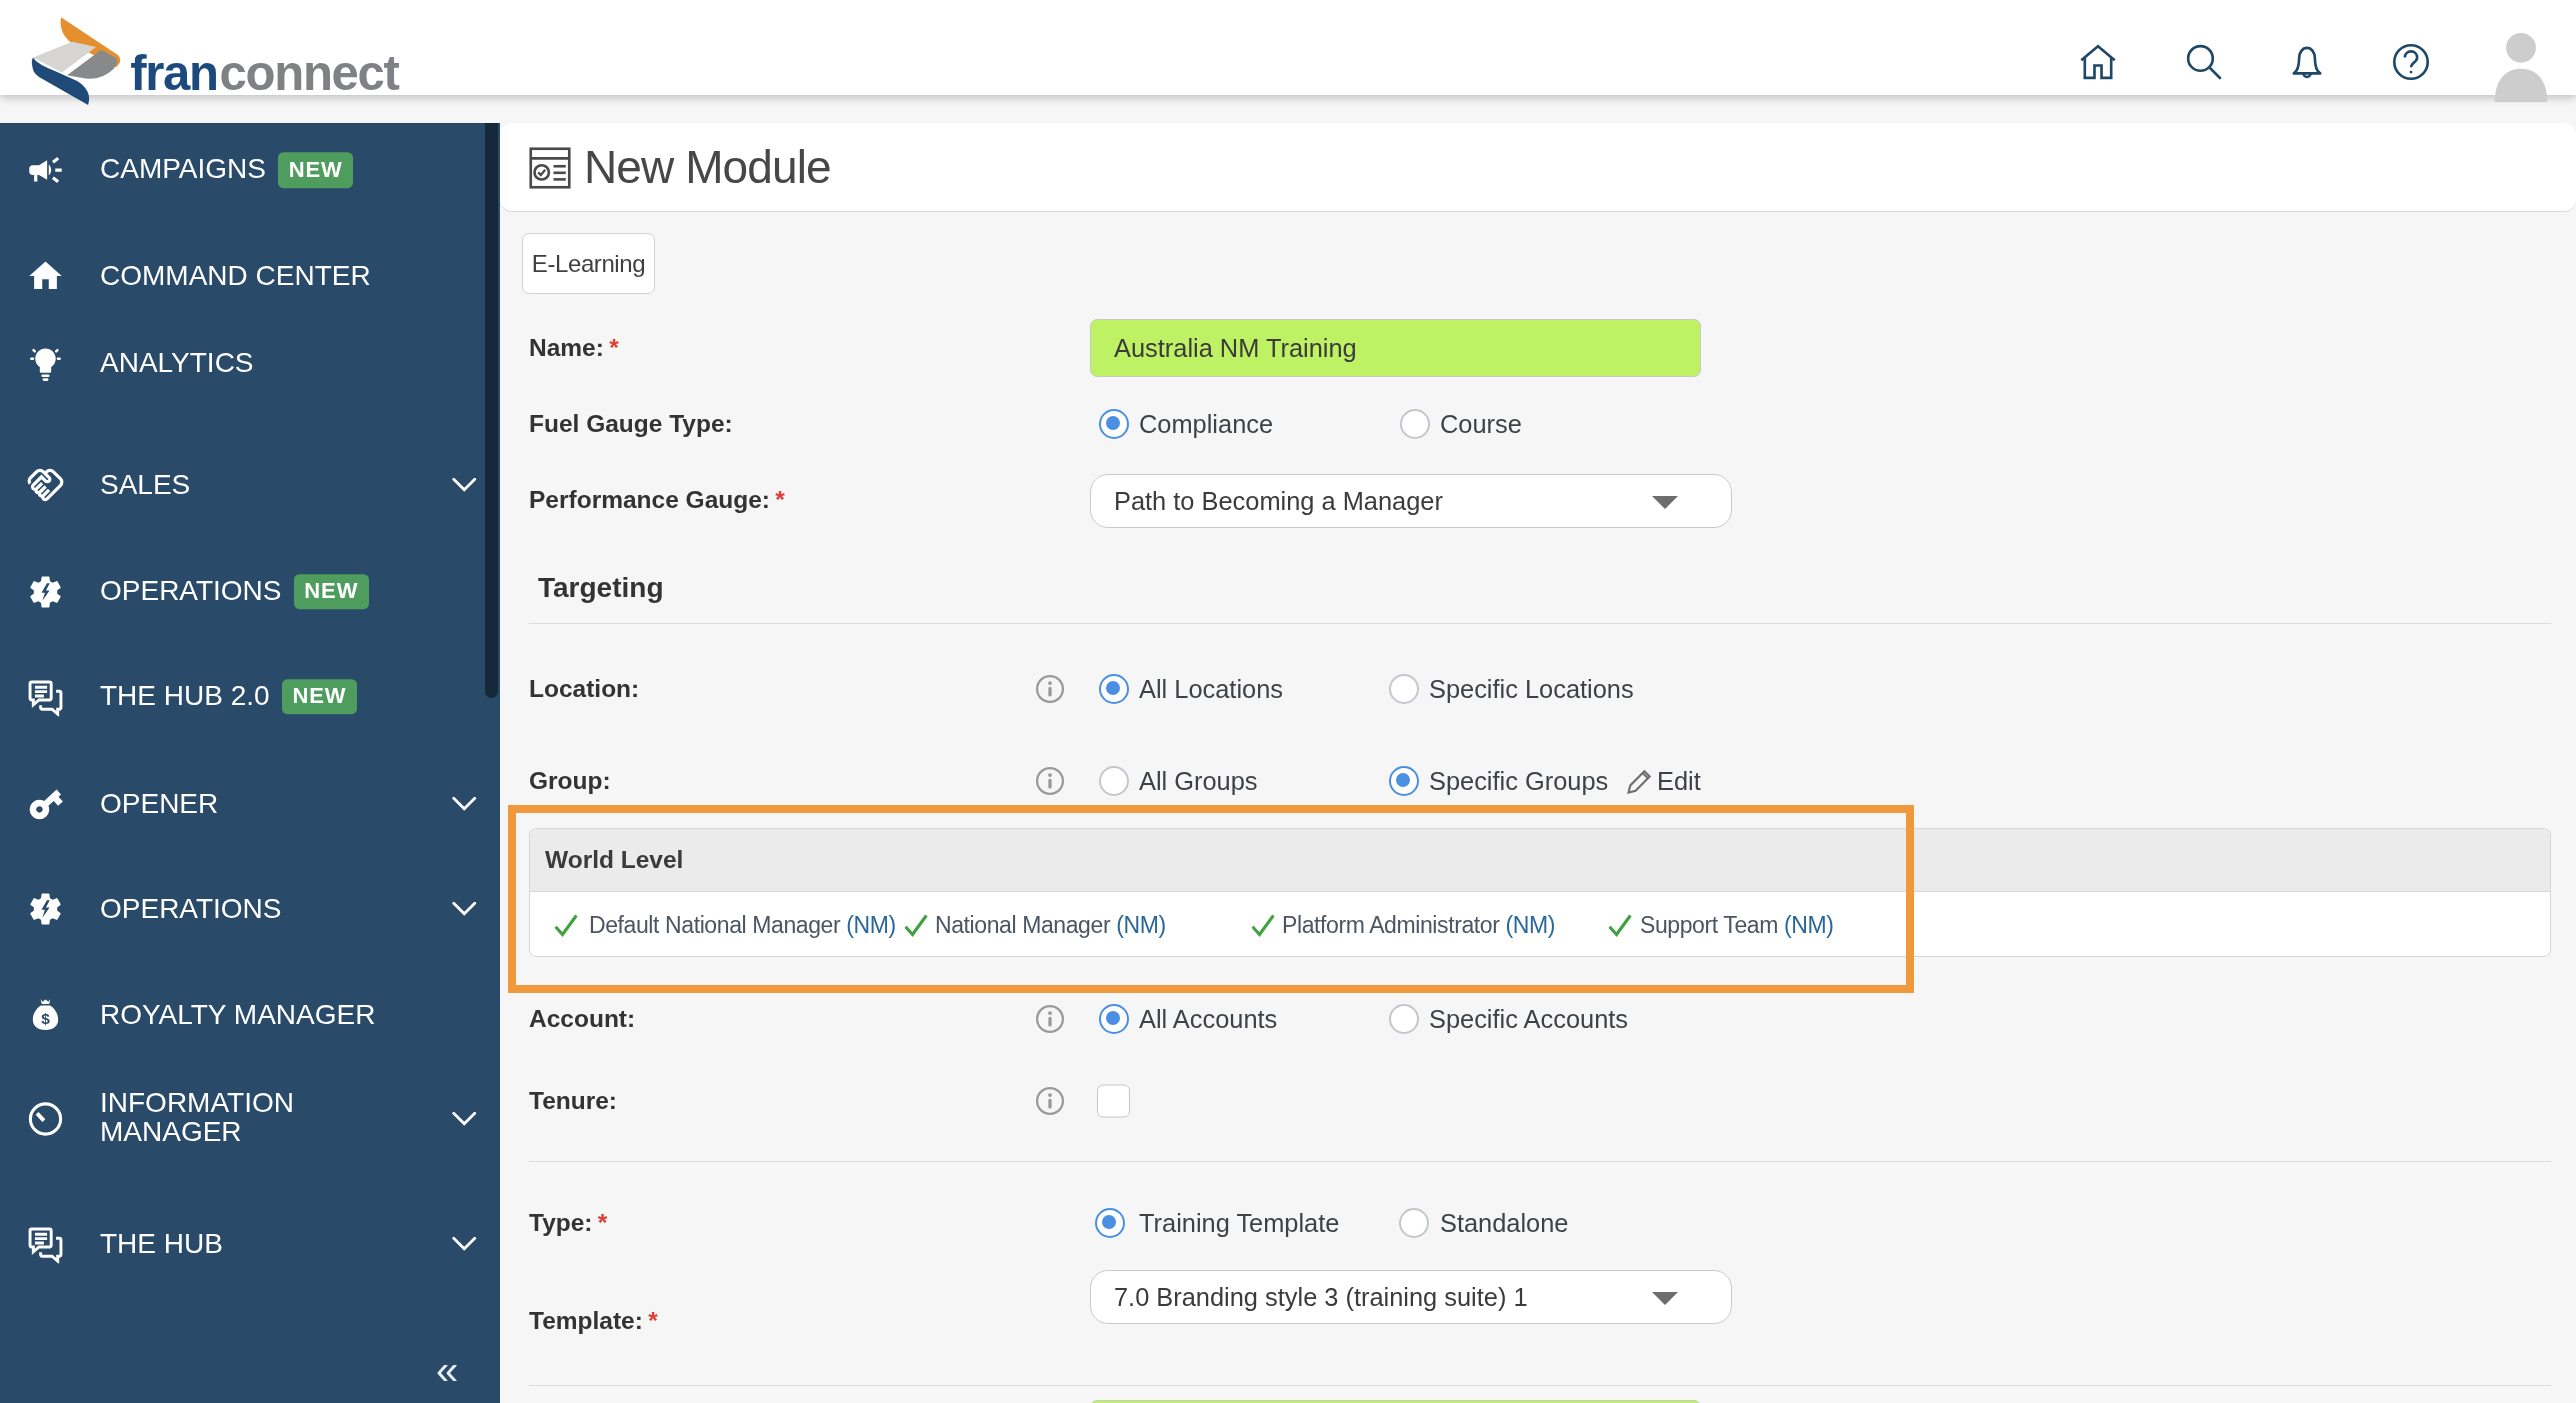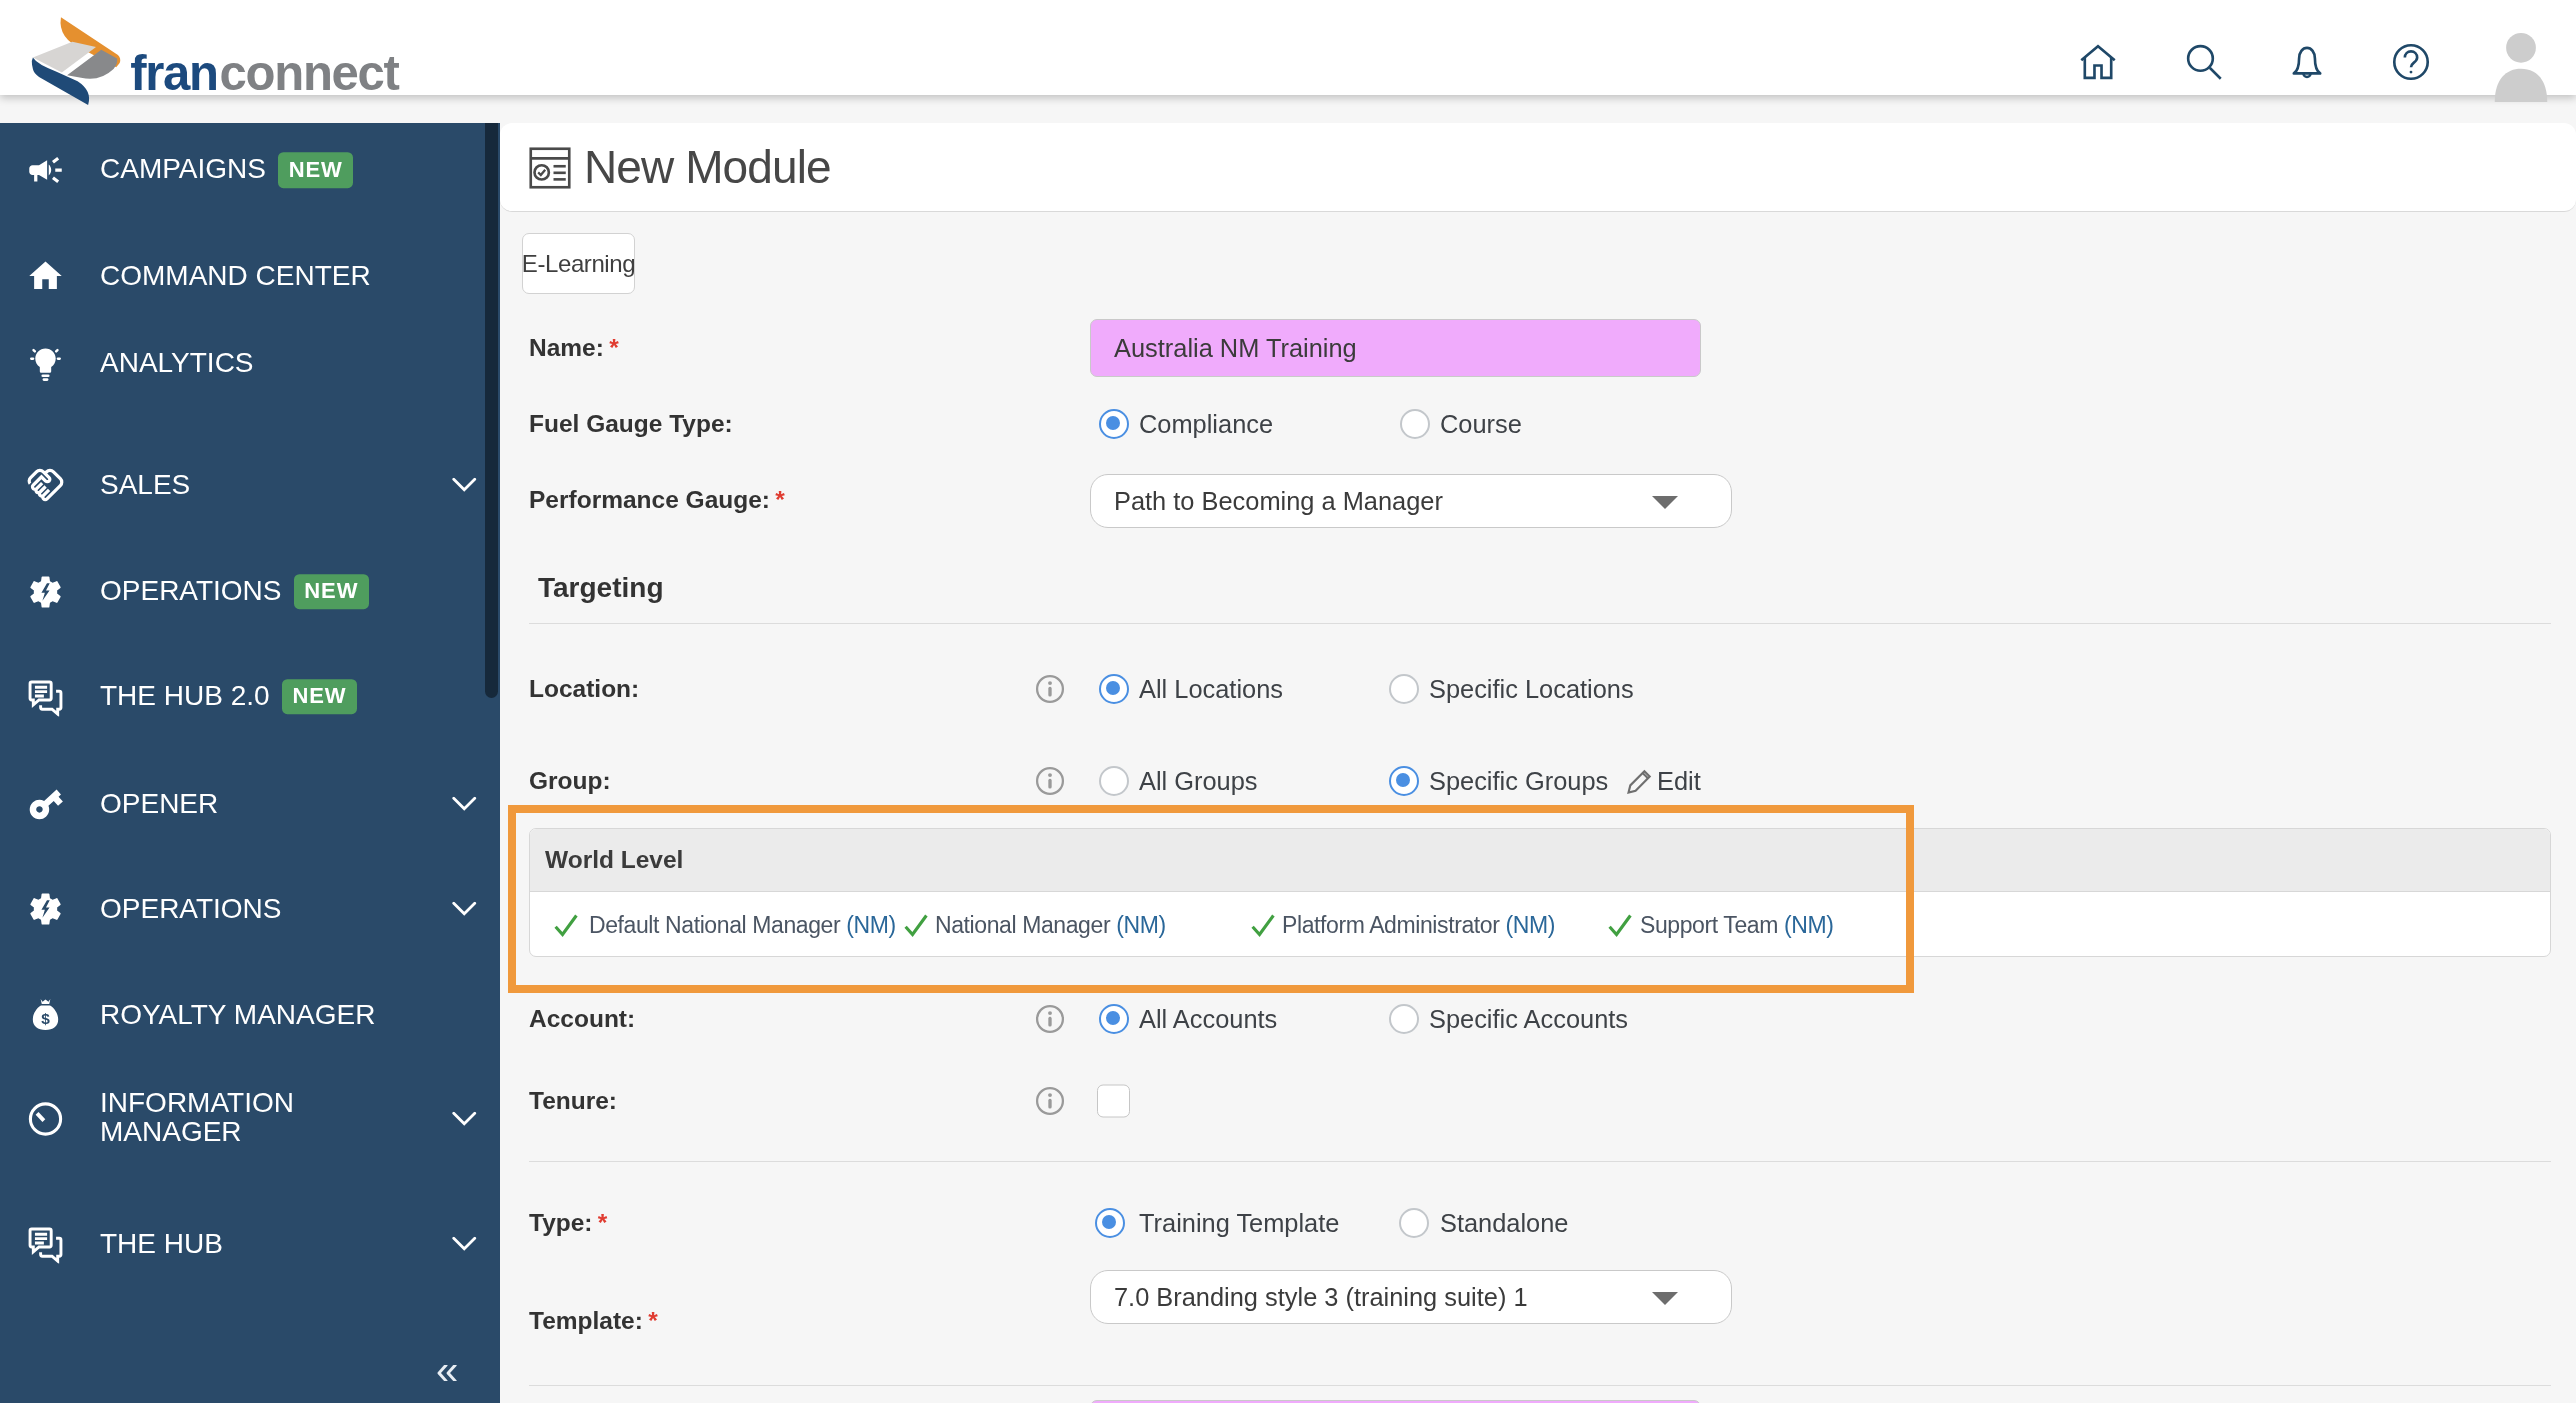--- a/index.html
+++ b/index.html
@@ -18,28 +18,28 @@
   .mitem { position:absolute; left:0; width:485px; }
   .mico { position:absolute; left:26px; top:50%; transform:translateY(-50%); width:39px; height:39px; }
   .mtext { position:absolute; left:100px; top:50%; transform:translateY(-50%); font-size:28px; color:#fff; letter-spacing:0px; white-space:nowrap; }
   .badge { display:inline-block; margin-left:12.3px; background:#4F9D5E; color:#fff; font-weight:bold; font-size:22px; letter-spacing:0.9px; padding:4.4px 10.5px 5.3px; border-radius:5.3px; vertical-align:1.8px; }
   .chev { position:absolute; left:452px; top:50%; transform:translateY(-50%); }
 
   
   #main { position:absolute; left:500px; top:123px; width:2076px; height:1281px; background:#f6f6f6; }
   #titleband { position:absolute; left:0; top:0; width:2076px; height:89px; background:#fff; border-bottom:0.9px solid #d9d9d9;border-radius:12px; }
   #titletext { position:absolute; left:84px; top:50%; transform:translateY(-50%); font-size:46px; color:#474747; letter-spacing:-0.9px; }
-  #tab { position:absolute; left:22px; top:110px; width:113px; height:61px; background:#fff; border:1.8px solid #d2d2d2; border-radius:7px; }
+  #tab { position:absolute; left:22px; top:110px; width:133px; height:61px; background:#fff; border:1.8px solid #d2d2d2; border-radius:7px; }
   #tab span { position:absolute; left:50%; top:50%; transform:translate(-50%,-50%); font-size:24px; letter-spacing:-0.4px; color:#3f3f3f; white-space:nowrap; }
 
   .label { position:absolute; left:29px; transform:translateY(-50%); font-size:24.5px; font-weight:bold; color:#333; white-space:nowrap; }
   .req { color:#e03c31; margin-left:5.3px; }
   .rtext { position:absolute; transform:translateY(-50%); font-size:25.4px; color:#3e4247; white-space:nowrap; }
 
-  .input { position:absolute; left:590px; width:611px; height:58px; background:#f0abfc; border:1.8px solid #c9c9c9; border-radius:7px; }
+  .input { position:absolute; left:590px; width:611px; height:58px; background:#bef264; border:1.8px solid #c9c9c9; border-radius:7px; }
   .input span { position:absolute; left:23px; top:50%; transform:translateY(-50%); font-size:25.4px; color:#3b3b3b; white-space:nowrap; }
   .select { position:absolute; left:590px; width:642px; height:54px; background:#fff; border:1.8px solid #c9c9c9; border-radius:18px; }
   .select span { position:absolute; left:23px; top:50%; transform:translateY(-50%); font-size:25.4px; color:#3b3b3b; white-space:nowrap; }
   .select i { position:absolute; right:53px; top:50%; margin-top:-5.3px; width:0; height:0; border-left:13px solid transparent; border-right:13px solid transparent; border-top:13px solid #6d6d6d; }
 
   .radio { position:absolute; width:30px; height:30px; border-radius:50%; background:#fff; border:2.6px solid #c3c7cb; transform:translate(-50%,-50%); }
   .radio.sel { border-color:#4a8fe2; }
   .radio.sel::after { content:""; position:absolute; left:5.3px; top:5.3px; width:14px; height:14px; border-radius:50%; background:#4a8fe2; }
 
   .divider { position:absolute; left:29px; width:2022px; height:0.9px; background:#dcdcdc; }

